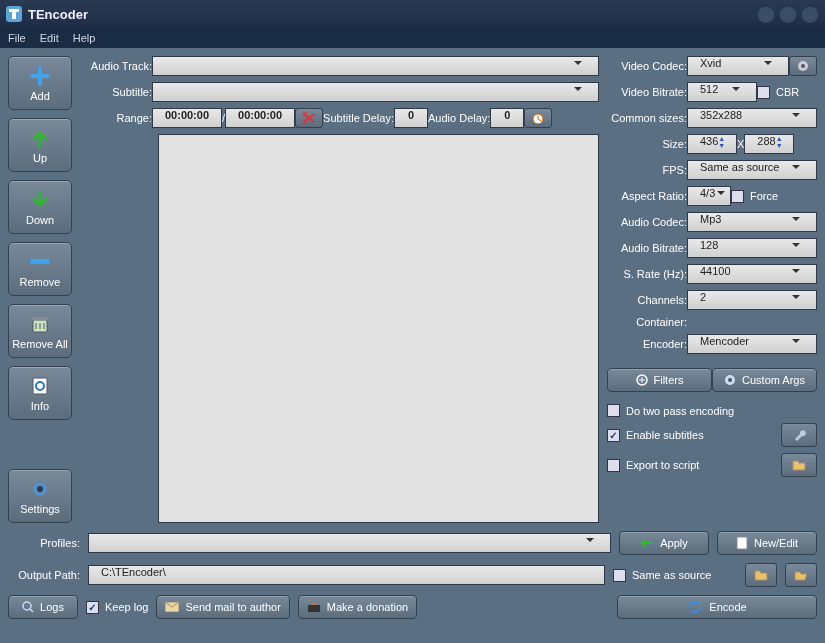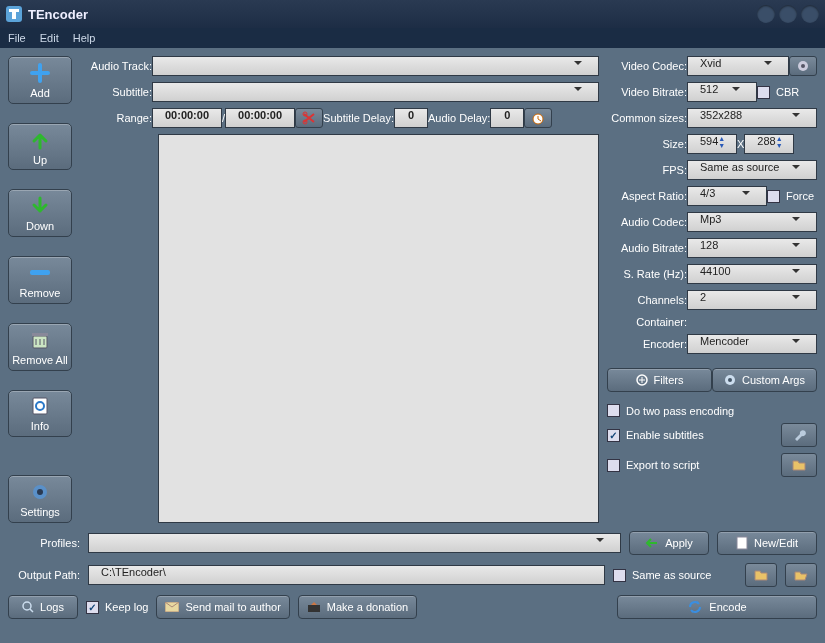--- a/index.html
+++ b/index.html
@@ -5,21 +5,21 @@
 * { box-sizing: border-box; margin: 0; padding: 0; font-family: Tahoma, Verdana, sans-serif; font-size: 11px; }
 body { background: #5b6f82; width: 825px; height: 643px; overflow: hidden; color: #fff; }
 .titlebar { height: 28px; background: linear-gradient(#2a3a52,#1d2d45); display:flex; align-items:center; padding:0 6px; justify-content:space-between; }
 .titlebar .left { display:flex; align-items:center; gap:6px; }
 .titlebar .title { font-weight:bold; color:#eef; font-size:13px; }
 .titlebar .wbtns { display:flex; gap:4px; }
 .wbtn { width:18px; height:18px; border-radius:50%; background:#3a4e68; box-shadow:inset 0 1px 2px rgba(0,0,0,.5); }
 .menubar { height:20px; background:#1a2c44; display:flex; gap:14px; align-items:center; padding:0 8px; color:#cdd9e8; }
 .menubar span { cursor:default; }
 .app { display:flex; padding:8px; gap:8px; height:calc(100% - 48px - 112px); }
-.sidebar { display:flex; flex-direction:column; gap:19px; width:64px; }
+.sidebar { display:flex; flex-direction:column; gap:8px; width:64px; }
 .sbtn { background:linear-gradient(#78899a,#5b6c7d); border:1px solid #33404d; border-radius:5px; height:54px; display:flex; flex-direction:column; align-items:center; justify-content:center; gap:2px; color:#fff; cursor:pointer; box-shadow:inset 0 1px 0 rgba(255,255,255,.25); }
 .sbtn .ic { width:24px; height:24px; display:flex; align-items:center; justify-content:center; }
 .sidebar .spacer { flex:1; }
 .main { flex:1; display:flex; flex-direction:column; gap:6px; }
 .row { display:flex; align-items:center; }
 .lab { text-align:right; width:72px; color:#fff; }
 .combo, .txt, .num { background:linear-gradient(#e9e9e9,#d0d0d0); border:1px solid #2f3945; color:#222; height:20px; padding:0 12px; display:flex; position:relative; }
 .combo { justify-content:space-between; }
 .combo .arr, .num .step { width:14px; text-align:center; color:#222; }
 .combo .arr svg { width:12px; height:12px; }
@@ -229,21 +229,21 @@
           <span class="arr">
             <svg viewBox="0 0 12 12">
               <path d="M2 4l4 4 4-4" fill="#333"></path>
             </svg>
           </span>
         </div>
     </div>
     <div class="row">
       <div class="lab">Size:</div>
       <div class="num" style="width:50px;flex:none">
-          <span class="val">594</span>
+          <span class="val">436</span>
           <span class="step">▲<br>▼</span>
         </div>
       <span>X</span>
       <div class="num" style="width:50px;flex:none">
           <span class="val">288</span>
           <span class="step">▲<br>▼</span>
         </div>
     </div>
     <div class="row">
       <div class="lab">FPS:</div>
@@ -251,21 +251,21 @@
           <span>Same as source</span>
           <span class="arr">
             <svg viewBox="0 0 12 12">
               <path d="M2 4l4 4 4-4" fill="#333"></path>
             </svg>
           </span>
         </div>
     </div>
     <div class="row">
       <div class="lab">Aspect Ratio:</div>
-      <div class="combo" style="width:80px;flex:none">
+      <div class="combo" style="width:44px;flex:none">
           <span>4/3</span>
           <span class="arr">
             <svg viewBox="0 0 12 12">
               <path d="M2 4l4 4 4-4" fill="#333"></path>
             </svg>
           </span>
         </div>
       <div class="chk">
           <div class="box"></div>
           <span>Force</span>
@@ -378,21 +378,21 @@
   <div class="brow">
     <div class="lab">Profiles:</div>
     <div class="combo">
         <span></span>
         <span class="arr">
           <svg viewBox="0 0 12 12">
             <path d="M2 4l4 4 4-4" fill="#333"></path>
           </svg>
         </span>
       </div>
-    <div class="btn" style="width:80px">
+    <div class="btn" style="width:90px">
         <svg width="14" height="10">
           <path d="M12 5H3M6 1L2 5l4 4" fill="none" stroke="#2eb82e" stroke-width="2"></path>
         </svg>
         <span>Apply</span>
       </div>
     <div class="btn" style="width:100px">
         <svg width="12" height="14">
           <rect x="1" y="1" width="10" height="12" fill="#fff" stroke="#889"></rect>
         </svg>
         <span>New/Edit</span>

